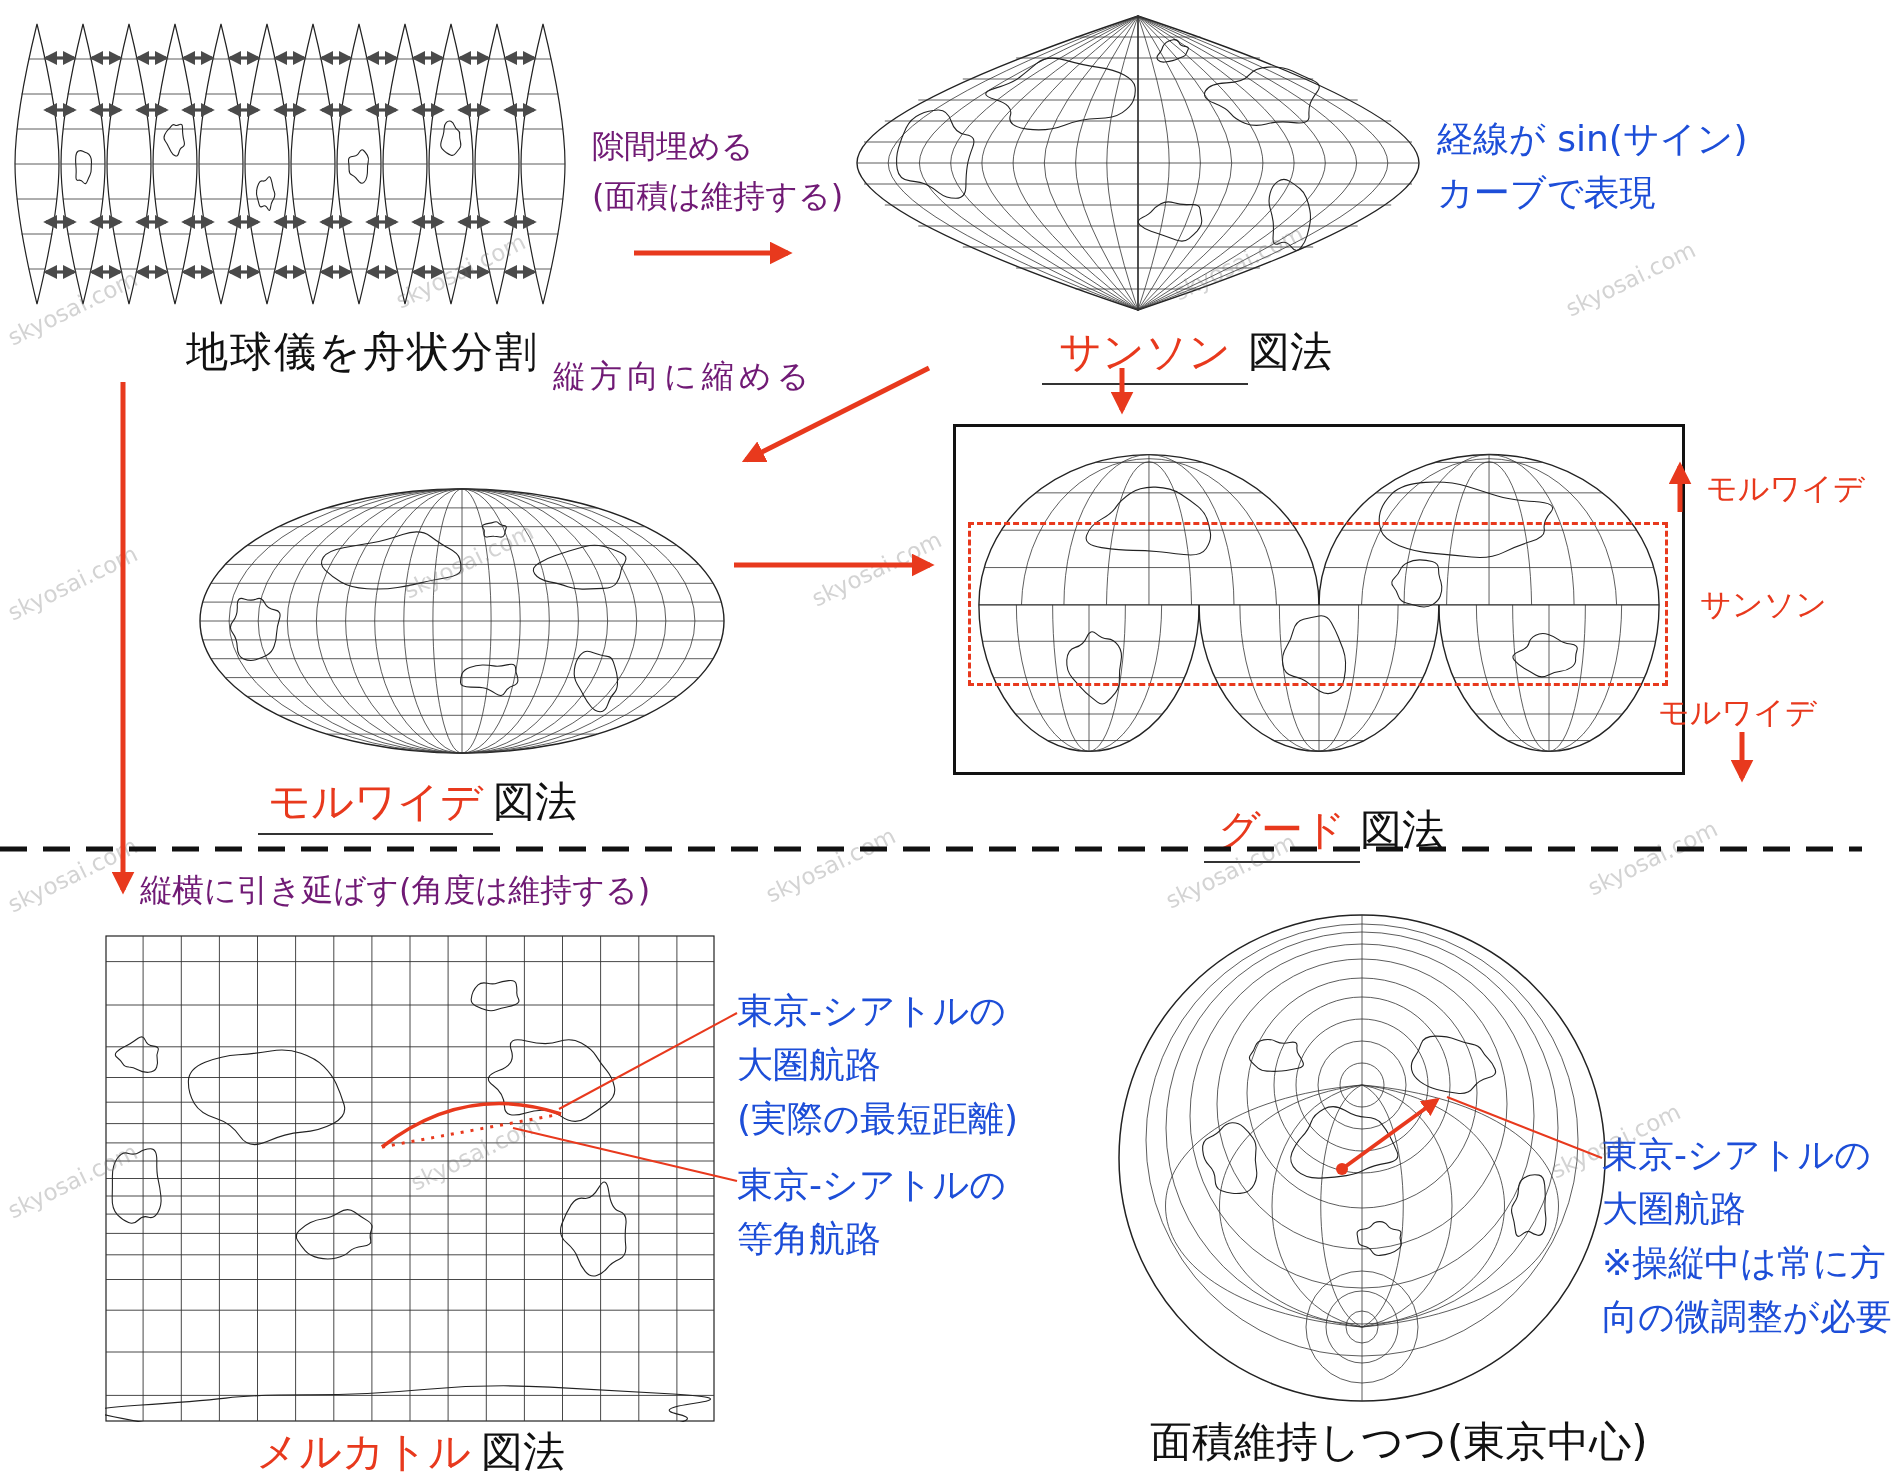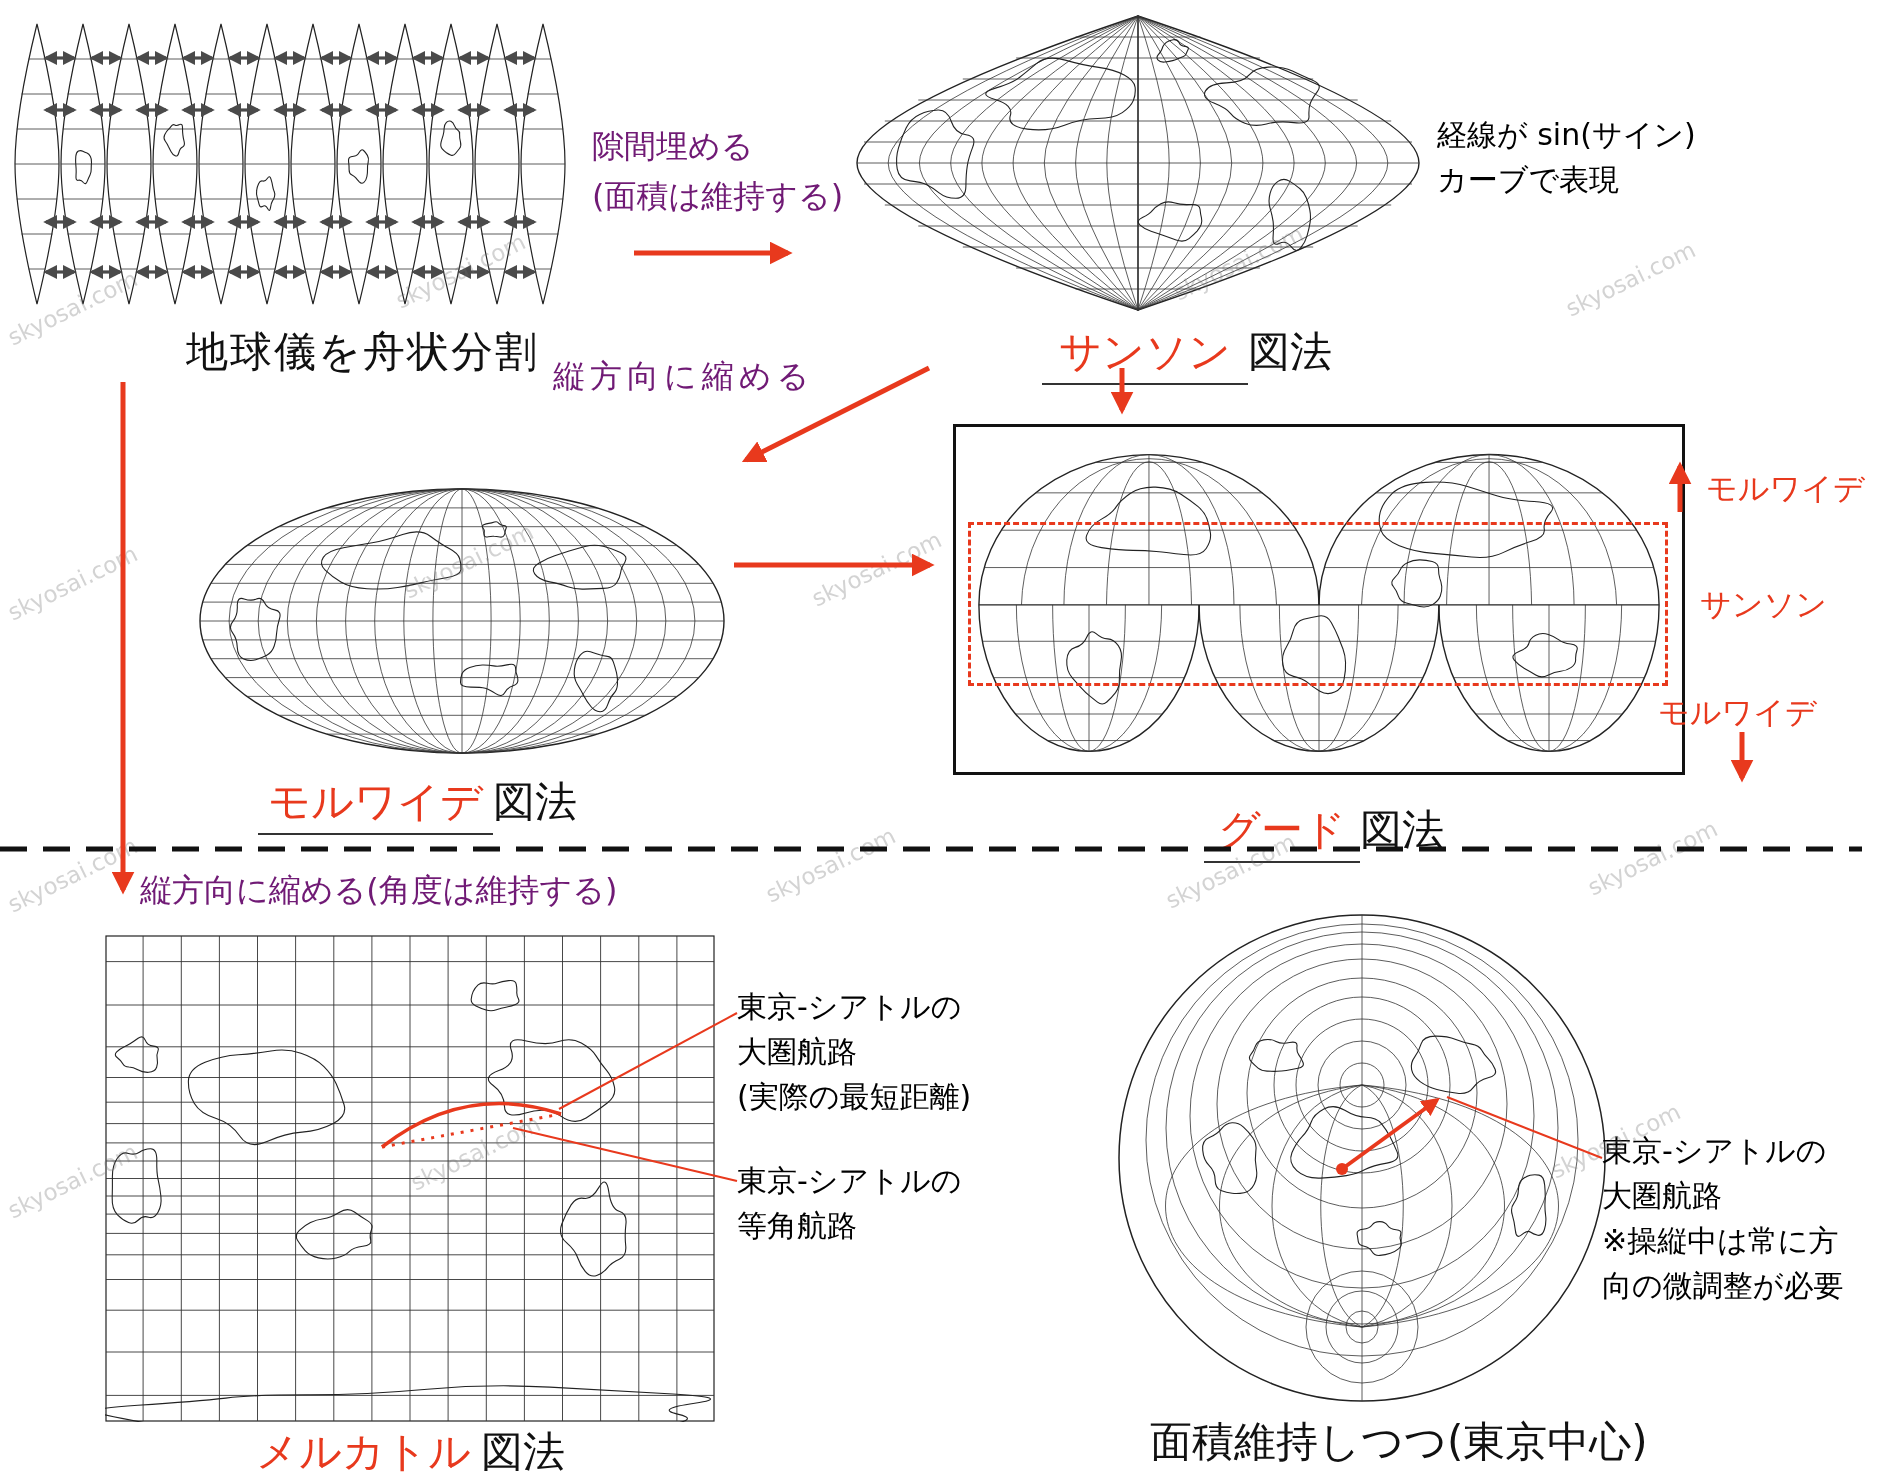--- a/index.html
+++ b/index.html
@@ -1,20 +1,20 @@
 <!DOCTYPE html>
 <html><head>
 <meta charset="utf-8">
 <style>
   *{margin:0;padding:0;box-sizing:border-box}
   html,body{width:1900px;height:1473px}
   body{position:relative;background:#ffffff;font-family:"DejaVu Sans","Liberation Sans",sans-serif;color:#111;overflow:hidden}
   .abs{position:absolute}
   .txt{font-size:32px;line-height:1.55;color:#701a75;white-space:nowrap}
-  .note{font-size:30px;line-height:1.5;color:#000000;white-space:nowrap}
+  .note{font-size:36px;line-height:1.5;color:#1d4ed8;white-space:nowrap}
   .caption{font-size:42px;white-space:nowrap;color:#111}
   .blank{display:inline-block;text-align:center;border-bottom:2px solid #333;color:#E8391D;padding:0 10px 3px}
   .redlbl{font-size:31px;color:#E8391D;white-space:nowrap}
   .wm{position:absolute;color:rgba(110,110,110,0.30);font-size:23px;transform:rotate(-26deg);white-space:nowrap;pointer-events:none}
   .goode-box{border:3px solid #111;background:#fff}
   .goode-dash{border:3px dashed #E8391D;pointer-events:none}
   svg{display:block;overflow:hidden}
   #overlay{pointer-events:none;z-index:50}
 </style>
 </head>
@@ -319,21 +319,21 @@
     </svg>
 </div>
 <div class="abs goode-dash" style="left:968px;top:522px;width:700px;height:164px"></div>
 <div class="abs redlbl" style="left:1706px;top:468px">モルワイデ</div>
 <div class="abs redlbl" style="left:1700px;top:584px">サンソン</div>
 <div class="abs redlbl" style="left:1658px;top:692px">モルワイデ</div>
 <div class="abs caption" style="left:1204px;top:802px">
   <span class="blank" style="min-width:156px">グード</span><span>図法</span>
 </div>
 
-<div class="abs txt" style="left:140px;top:866px">縦方向に縮める(角度は維持する)</div>
+<div class="abs txt" style="left:140px;top:866px">縦横に引き延ばす(角度は維持する)</div>
 
 <svg id="g-mer" class="abs" style="left:105px;top:935px" width="610" height="487" viewBox="0 0 610 487">
     <rect x="1" y="1" width="608" height="485" fill="none" stroke="#222" stroke-width="1.2"></rect>
     <line x1="38.1" y1="1" x2="38.1" y2="486" stroke="#333" stroke-width="0.9"></line>
     <line x1="76.3" y1="1" x2="76.3" y2="486" stroke="#333" stroke-width="0.9"></line>
     <line x1="114.4" y1="1" x2="114.4" y2="486" stroke="#333" stroke-width="0.9"></line>
     <line x1="152.5" y1="1" x2="152.5" y2="486" stroke="#333" stroke-width="0.9"></line>
     <line x1="190.6" y1="1" x2="190.6" y2="486" stroke="#333" stroke-width="0.9"></line>
     <line x1="228.8" y1="1" x2="228.8" y2="486" stroke="#333" stroke-width="0.9"></line>
     <line x1="266.9" y1="1" x2="266.9" y2="486" stroke="#333" stroke-width="0.9"></line>

